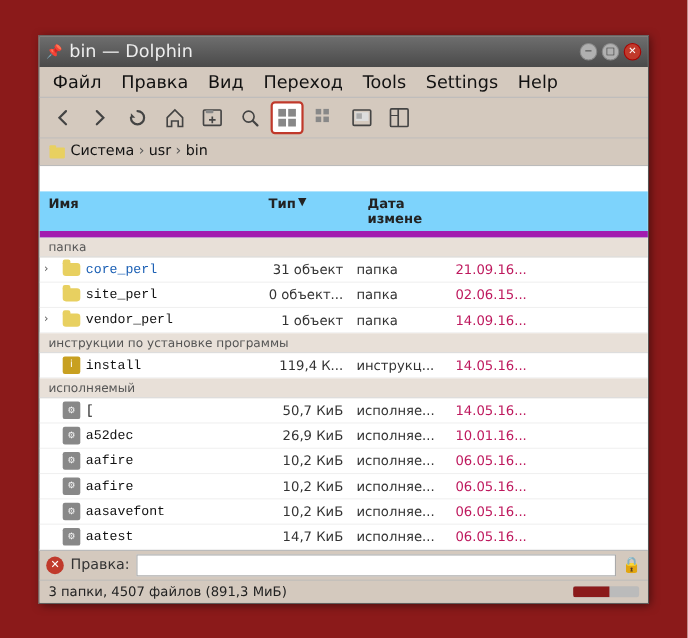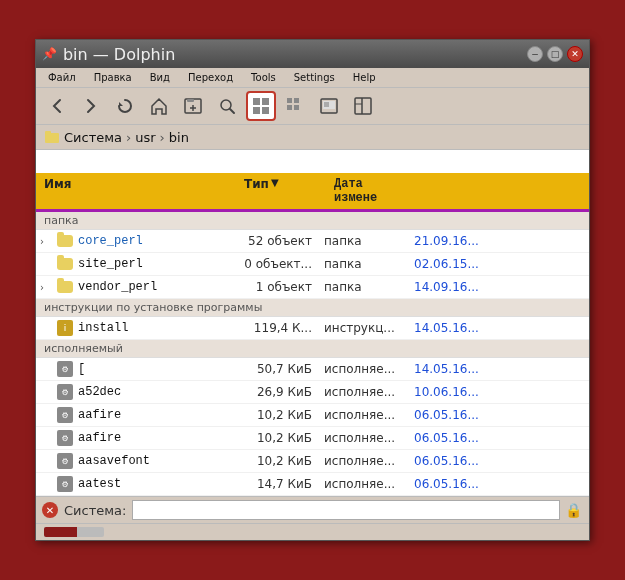--- a/index.html
+++ b/index.html
@@ -70,21 +70,21 @@
       background: #d4c9be;
       display: flex;
       padding: 2px 4px;
       gap: 2px;
       border-bottom: 1px solid #bbb;
     }
     .menu-item {
       padding: 2px 8px;
       cursor: pointer;
       border-radius: 3px;
-      font-size: 10px;
+      font-size: 16px;
       color: #111;
     }
     
     .toolbar {
       background: #d4c9be;
       display: flex;
       align-items: center;
       padding: 3px 6px;
       gap: 4px;
       border-bottom: 1px solid #bbb;
@@ -121,32 +121,32 @@
     
     .filelist {
       background: #fff;
       flex: 1;
       overflow-y: auto;
       border-bottom: 1px solid #bbb;
     }
     
     .col-header {
       display: flex;
-      background: #eab308;
-      border-bottom: 3px solid #a21caf;
+      background: #7dd3fc;
+      border-bottom: 6px solid #a21caf;
       padding: 2px 0;
       font-size: 12px;
       font-weight: bold;
       color: #222;
       margin-top: 23px;
     }
     .col-name { flex: 0 0 200px; padding: 2px 8px; }
     .col-size { flex: 0 0 80px; padding: 2px 4px; text-align: right; }
     .col-type { flex: 0 0 90px; padding: 2px 8px; display: flex; align-items: flex-start; gap: 2px; }
-    .col-date { flex: 0 0 90px; padding: 2px 8px; font-family: Liberation Mono, monospace; }
+    .col-date { flex: 0 0 90px; padding: 2px 8px; }
     .sort-arrow { font-size: 10px; }
     
     .section-label {
       background: #e8e0d8;
       padding: 2px 8px;
       font-size: 11px;
       color: #555;
       border-bottom: 1px solid #ddd;
     }
     
@@ -216,21 +216,21 @@
       display: flex;
       align-items: center;
       justify-content: center;
       font-size: 9px;
       color: #fff;
     }
     .file-label { color: #1a5fb4; text-decoration: none; font-family: Liberation Mono, monospace; }
     .file-label.plain { color: #111; text-decoration: none; }
     .file-size { flex: 0 0 80px; padding: 1px 4px; text-align: right; color: #333; }
     .file-type { flex: 0 0 90px; padding: 1px 8px; color: #333; }
-    .file-date { flex: 0 0 90px; padding: 1px 8px; color: #1d4ed8; }
+    .file-date { flex: 0 0 90px; padding: 1px 8px; color: #be185d; }
     
     .filterbar {
       background: #d4c9be;
       display: flex;
       align-items: center;
       padding: 3px 6px;
       gap: 6px;
       border-bottom: 1px solid #bbb;
     }
     .filter-close {
@@ -418,21 +418,21 @@
     <div class="section-label">папка</div>
 
     <div class="file-row">
       <div class="file-name-cell">
         <span class="file-expand">›</span>
         <span class="file-icon">
           <div class="folder-icon"></div>
         </span>
         <span class="file-label">core_perl</span>
       </div>
-      <div class="file-size">52 объект</div>
+      <div class="file-size">31 объект</div>
       <div class="file-type">папка</div>
       <div class="file-date">21.09.16...</div>
     </div>
 
     <div class="file-row">
       <div class="file-name-cell">
         <span class="file-expand"></span>
         <span class="file-icon">
           <div class="folder-icon"></div>
         </span>
@@ -489,21 +489,21 @@
     <div class="file-row">
       <div class="file-name-cell">
         <span class="file-expand"></span>
         <span class="file-icon">
           <div class="exec-icon">⚙</div>
         </span>
         <span class="file-label plain">a52dec</span>
       </div>
       <div class="file-size">26,9 КиБ</div>
       <div class="file-type">исполняе...</div>
-      <div class="file-date">10.06.16...</div>
+      <div class="file-date">10.01.16...</div>
     </div>
 
     <div class="file-row">
       <div class="file-name-cell">
         <span class="file-expand"></span>
         <span class="file-icon">
           <div class="exec-icon">⚙</div>
         </span>
         <span class="file-label plain">aafire</span>
       </div>
@@ -547,23 +547,24 @@
         <span class="file-label plain">aatest</span>
       </div>
       <div class="file-size">14,7 КиБ</div>
       <div class="file-type">исполняе...</div>
       <div class="file-date">06.05.16...</div>
     </div>
   </div>
 
   <div class="filterbar">
     <div class="filter-close">✕</div>
-    <span class="filter-label">Система:</span>
+    <span class="filter-label">Правка:</span>
     <input class="filter-input" type="text" style="">
     <span class="filter-lock">🔒</span>
   </div>
 
   <div class="statusbar">
+    <span>3 папки, 4507 файлов (891,3 МиБ)</span>
     <div class="status-progress">
       <div class="status-progress-fill"></div>
     </div>
   </div>
 </div>
 
 </body></html>

